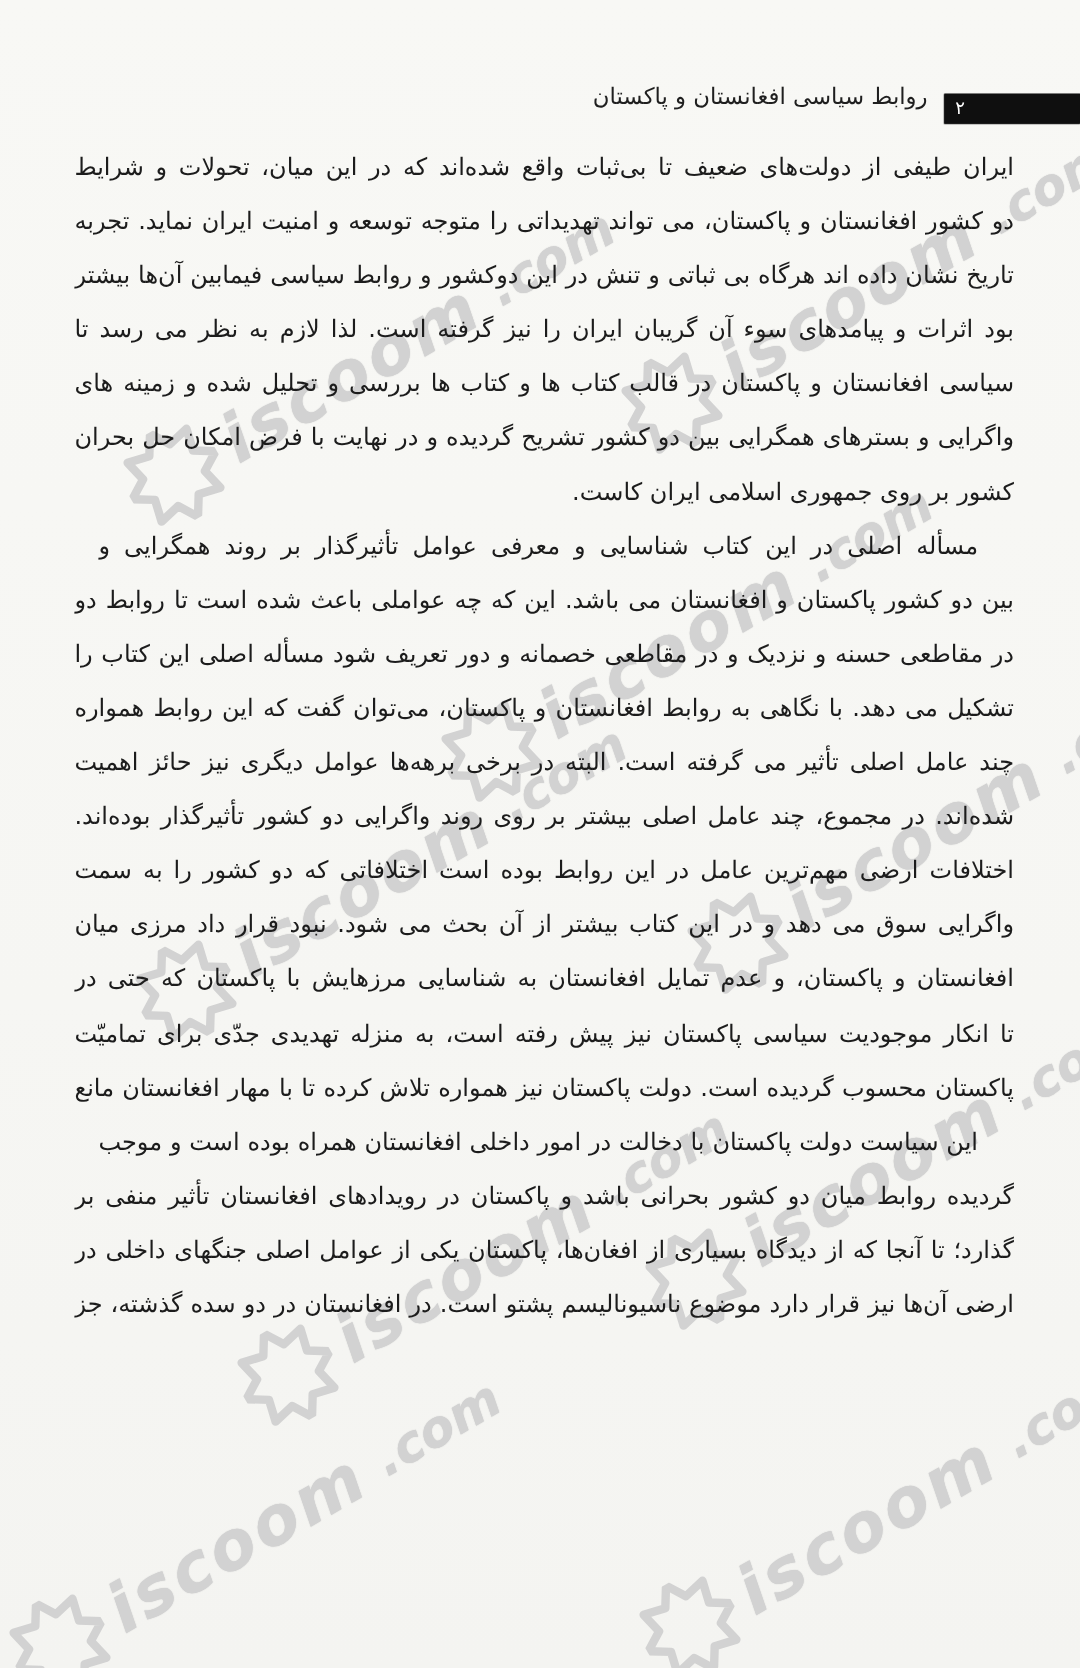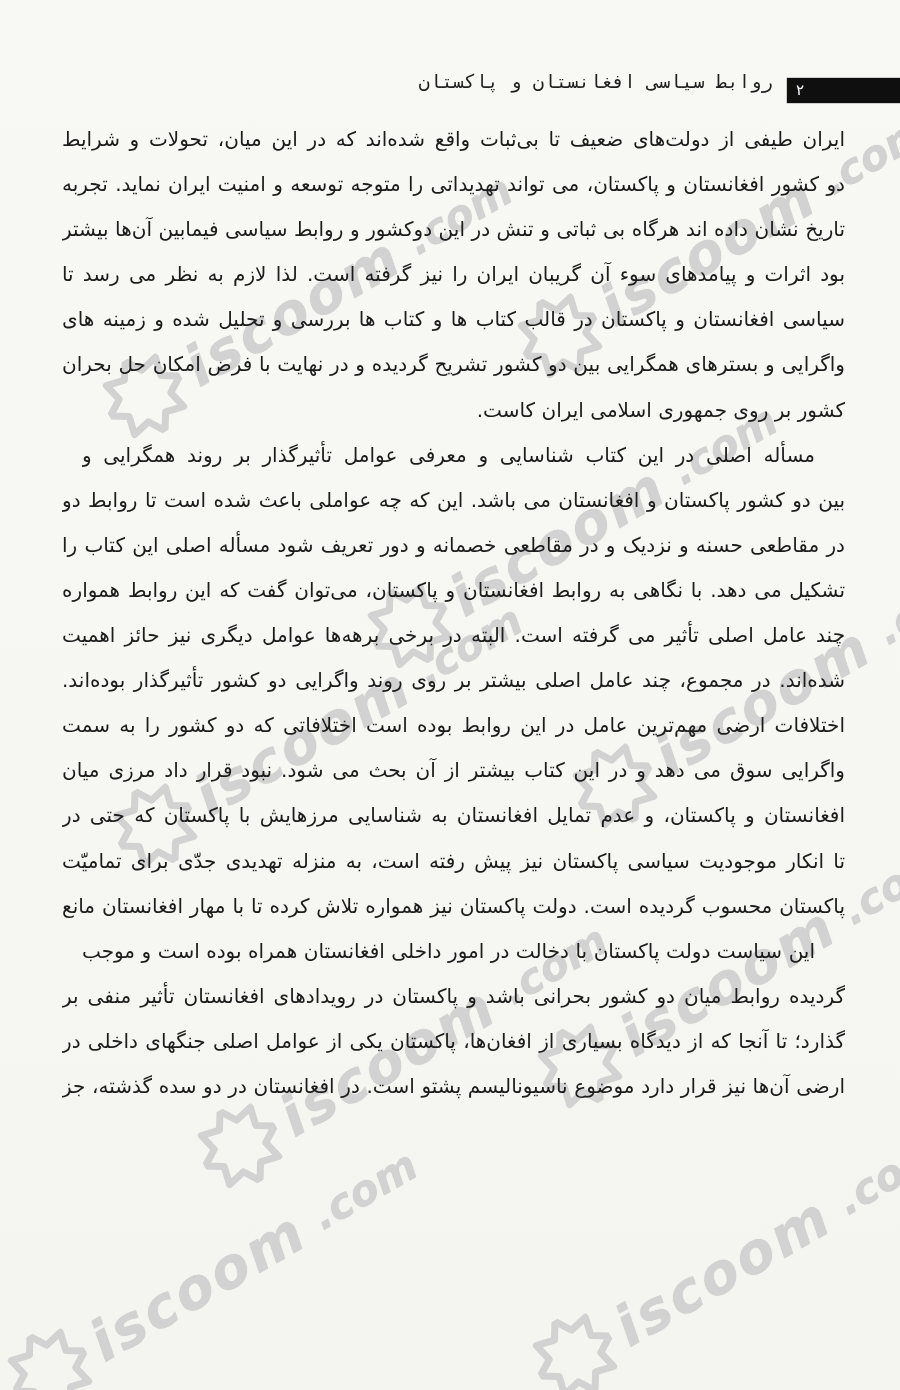--- a/index.html
+++ b/index.html
@@ -21,21 +21,21 @@
     font-size:56px;font-style:italic;font-weight:bold;letter-spacing:3px;
     text-shadow:0 0 1px #c4c4c4;
   }
   .wm-tld{
     font-size:42px;font-style:italic;font-weight:bold;margin-left:6px;
     text-shadow:0 0 1px #c4c4c4;
   }
   
   .header-title{
     position:absolute;top:70px;right:127px;z-index:3;
-    direction:rtl;font-size:19px;color:#1f1f1f;font-family:Liberation Mono, monospace;
+    direction:rtl;font-size:19px;color:#1f1f1f;
   }
   .page-number-bar{
     position:absolute;top:78px;right:0;width:113px;height:25px;
     background:#0f0f0f;z-index:3;box-shadow:0 0 1px #000;
   }
   .page-number{
     position:absolute;left:9px;top:0;height:25px;line-height:25px;
     color:#ffffff;font-size:15px;
   }
   

